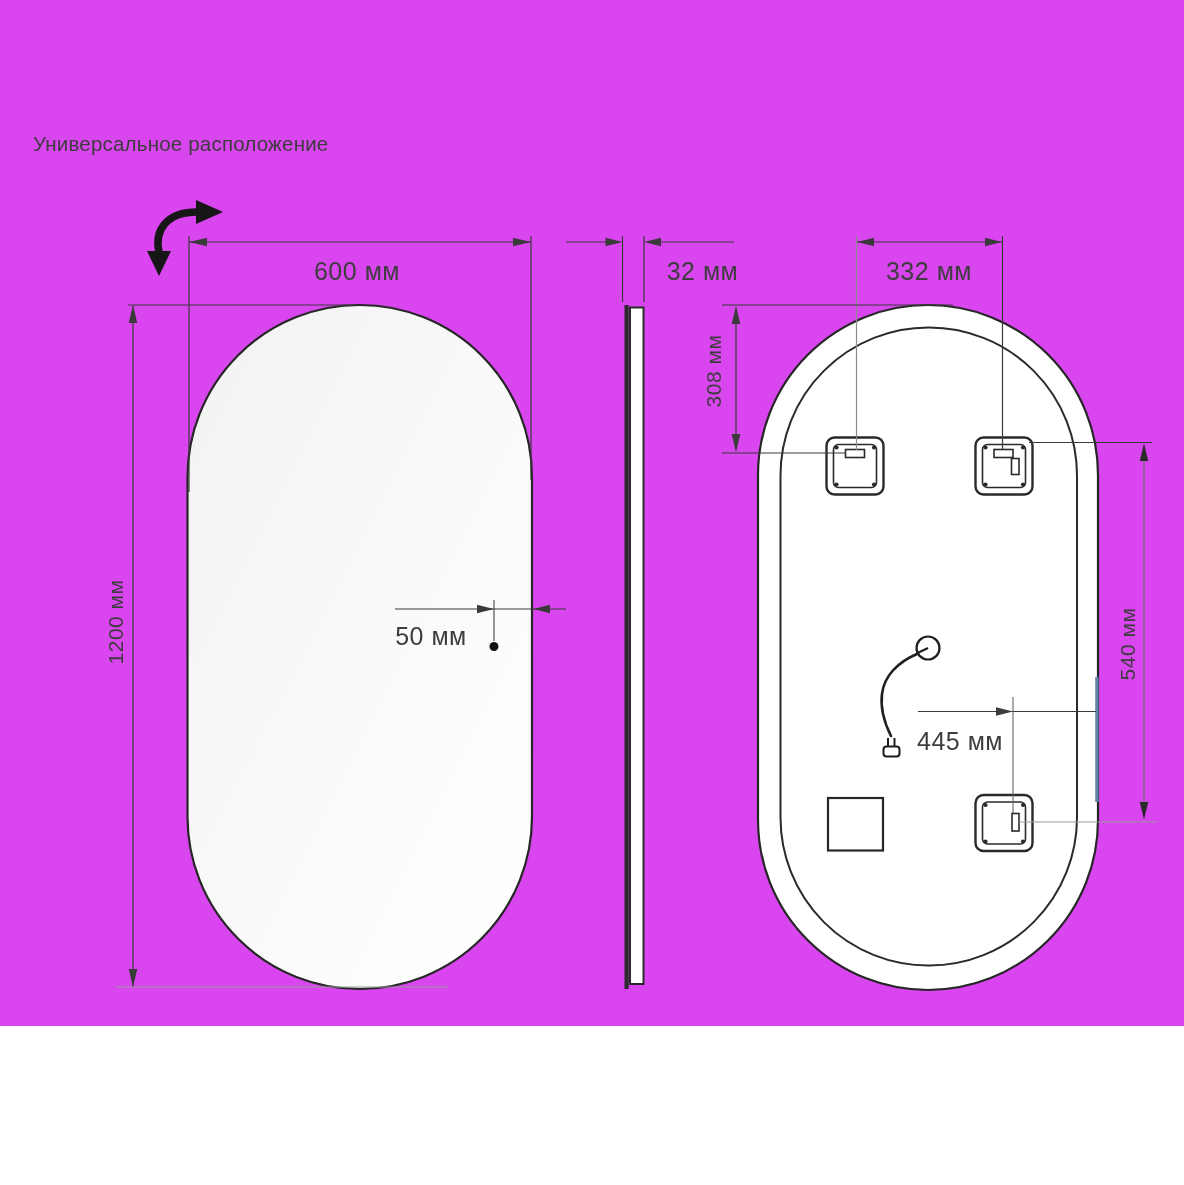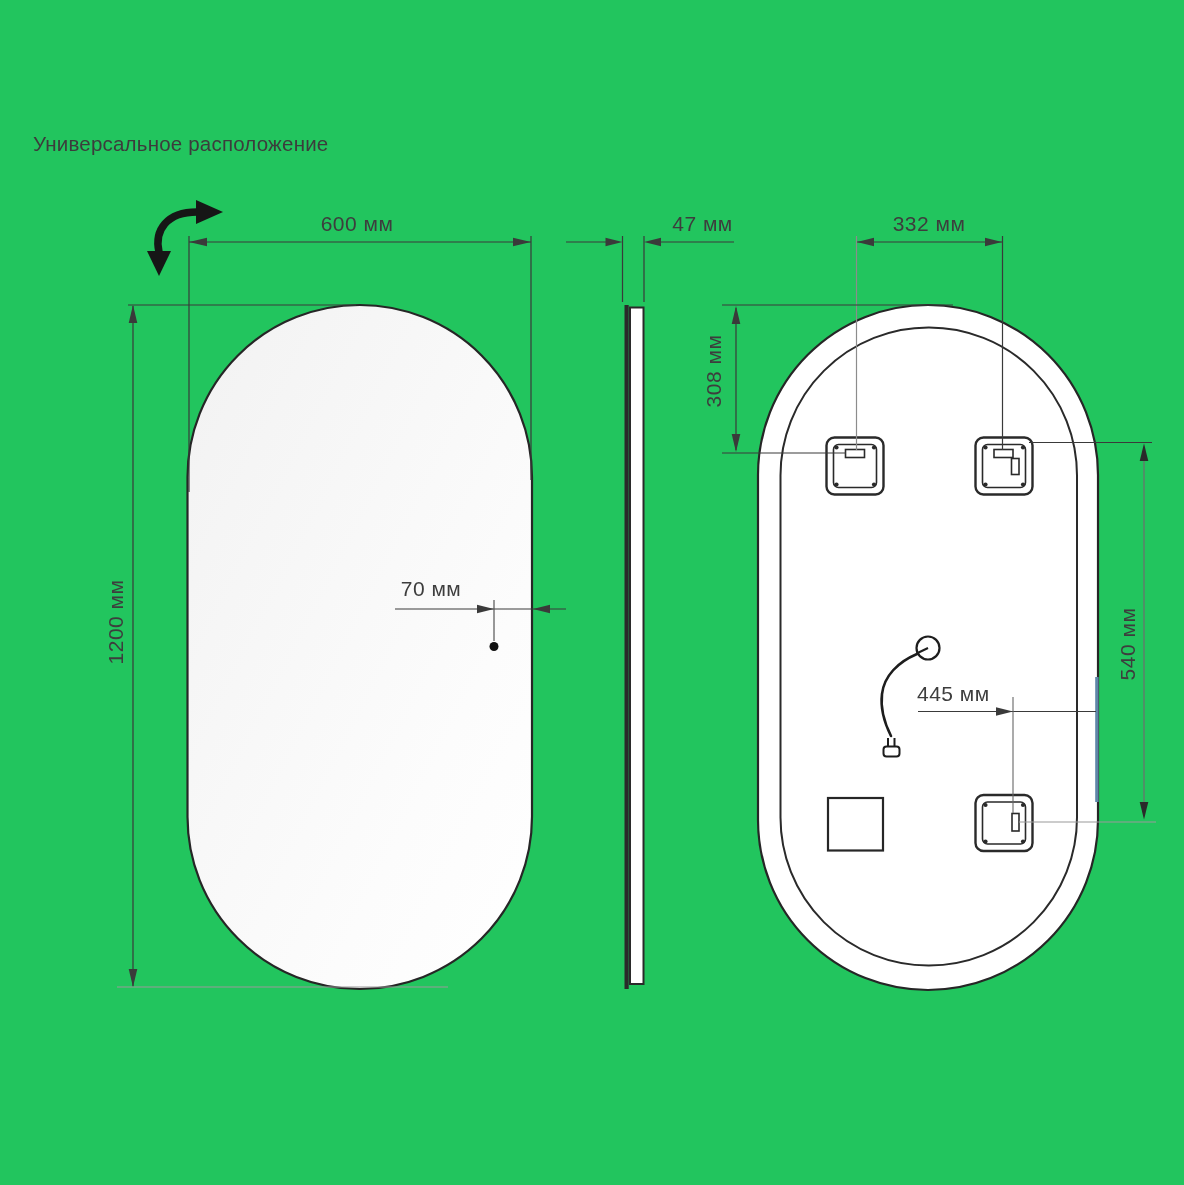--- a/index.html
+++ b/index.html
@@ -1,32 +1,33 @@
 <!DOCTYPE html>
 <html><head>
 <meta charset="utf-8">
 <style>
   html,body{margin:0;padding:0;background:#ffffff;}
   .canvas{
     position:relative;
-    width:1184px;height:1185px;
-    background:#22c55e;
+    width:1184px;height:1026px;
+    background:#d946ef;
     overflow:hidden;
     font-family:"Liberation Sans", sans-serif;
     text-decoration:underline;
   }
   .canvas svg{position:absolute;left:0;top:0;}
   .lbl{
     position:absolute;
     font-family:"Liberation Sans", sans-serif;
     font-weight:300;
-    font-size:21px;
+    font-size:25px;
     letter-spacing:0.5px;
     color:#3d3d3d;
     white-space:nowrap;
+    margin-top:45px;
   }
   .lbl.center{text-align:center;}
   .vlbl{
     position:absolute;
     font-family:"Liberation Sans", sans-serif;
     font-weight:300;
     font-size:21px;
     letter-spacing:0.5px;
     color:#3d3d3d;
     white-space:nowrap;
@@ -185,25 +186,25 @@
       <polygon points="1013,711.5 996,707.2 996,715.8" fill="#3a3a3a" stroke="none"></polygon>
     </g>
   </svg>
 
   <div class="annotation">
     <div>Универсальное расположение</div>
   </div>
 
   <div class="lbl center" style="left:297px;top:212px;width:120px;">600 мм</div>
 
-  <div class="lbl center" style="left:650px;top:212px;width:105px;">47 мм</div>
+  <div class="lbl center" style="left:650px;top:212px;width:105px;">32 мм</div>
 
   <div class="lbl center" style="left:869px;top:212px;width:120px;">332 мм</div>
 
-  <div class="lbl center" style="left:381px;top:577px;width:100px;">70 мм</div>
+  <div class="lbl center" style="left:381px;top:577px;width:100px;">50 мм</div>
 
   <div class="lbl" style="left:917px;top:682px;">445 мм</div>
 
   <div class="vlbl" style="left:55px;top:610px;width:122px;">1200 мм</div>
 
   <div class="vlbl" style="left:664px;top:359px;width:100px;">308 мм</div>
 
   <div class="vlbl" style="left:1073px;top:632px;width:110px;">540 мм</div>
 
 </div>

